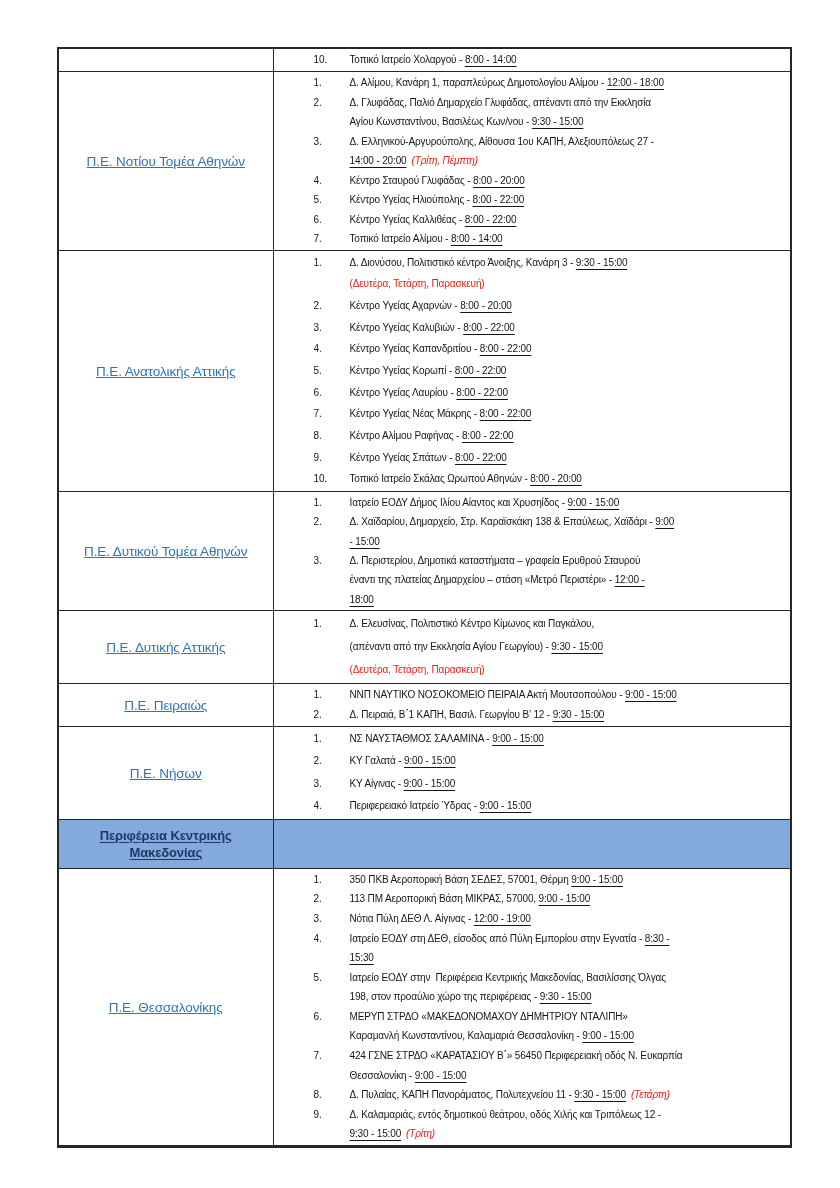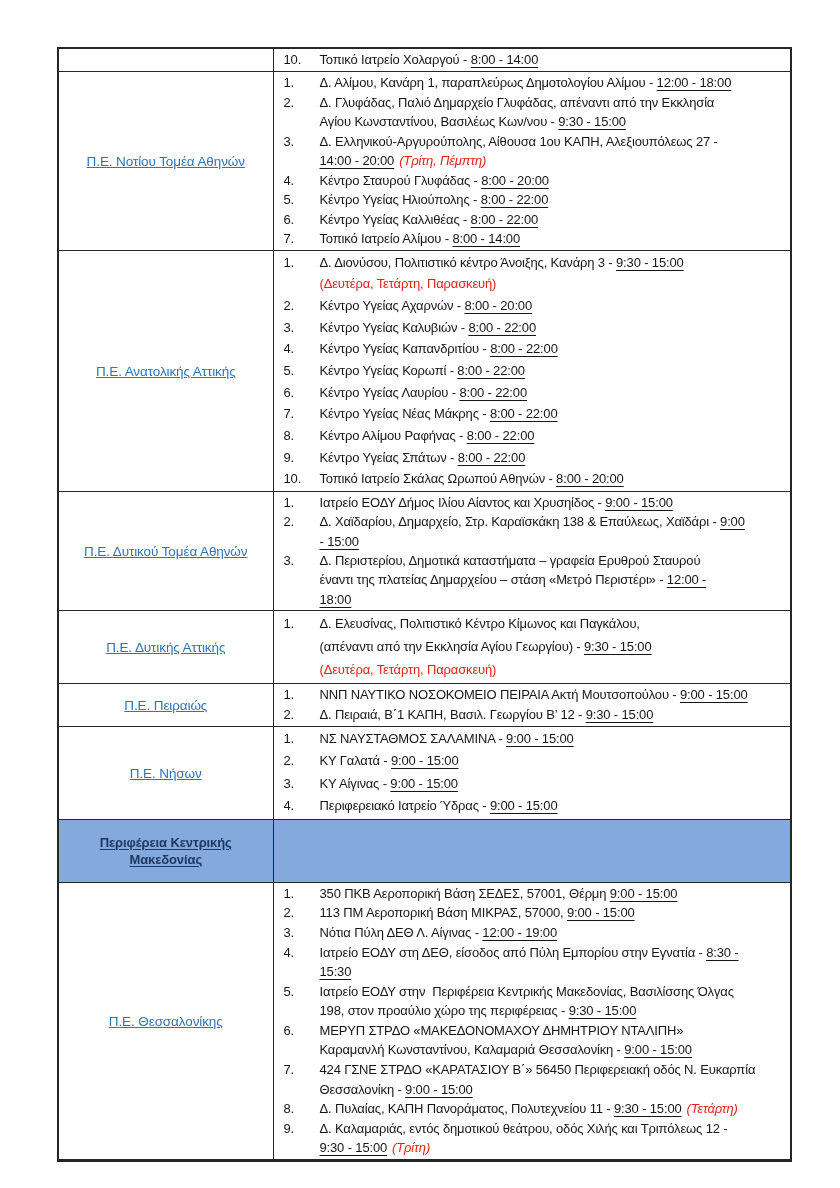--- a/index.html
+++ b/index.html
@@ -36,32 +36,32 @@
   tr.sec-8 td{height:274px;}  tr.sec-8{--lh:19.6px;}
 
   .label-cell{text-align:center;}
   .region-link{
     color:var(--link-blue);font-weight:normal;font-size:13.5px;
     text-decoration:underline;letter-spacing:-0.1px;
   }
   .loc-cell{padding:1px 4px 1px 10px;}
   .lines{display:flex;flex-direction:column;justify-content:center;height:100%;}
   .line{display:flex;white-space:pre;line-height:var(--lh,20px);height:var(--lh,20px);
-        font-size:13px;letter-spacing:-0.15px;overflow:hidden;}
+        font-size:10px;letter-spacing:-0.15px;overflow:hidden;margin-left:30px;}
   .num{flex:0 0 36px;}
   .seg-p{color:var(--ink);}
   .seg-u{color:var(--ink);text-decoration:underline;text-underline-offset:2.5px;}
   .seg-r{color:var(--red);}
   .seg-u + .seg-r{margin-left:5px;font-style:italic;}
 
   tr.divider td{background:var(--divider-bg);}
   .divider-label{
     display:block;text-align:center;font-weight:bold;font-size:13px;line-height:17px;
     color:var(--divider-text);text-decoration:underline;text-underline-offset:2px;
-    padding:14px 14px;letter-spacing:-0.1px;
+    padding:7px 14px;letter-spacing:-0.1px;
   }
 </style>
 </head>
 <body>
 
 <div class="page">
   <table class="sched">
     <colgroup>
         <col class="c-left">
         <col class="c-right">

